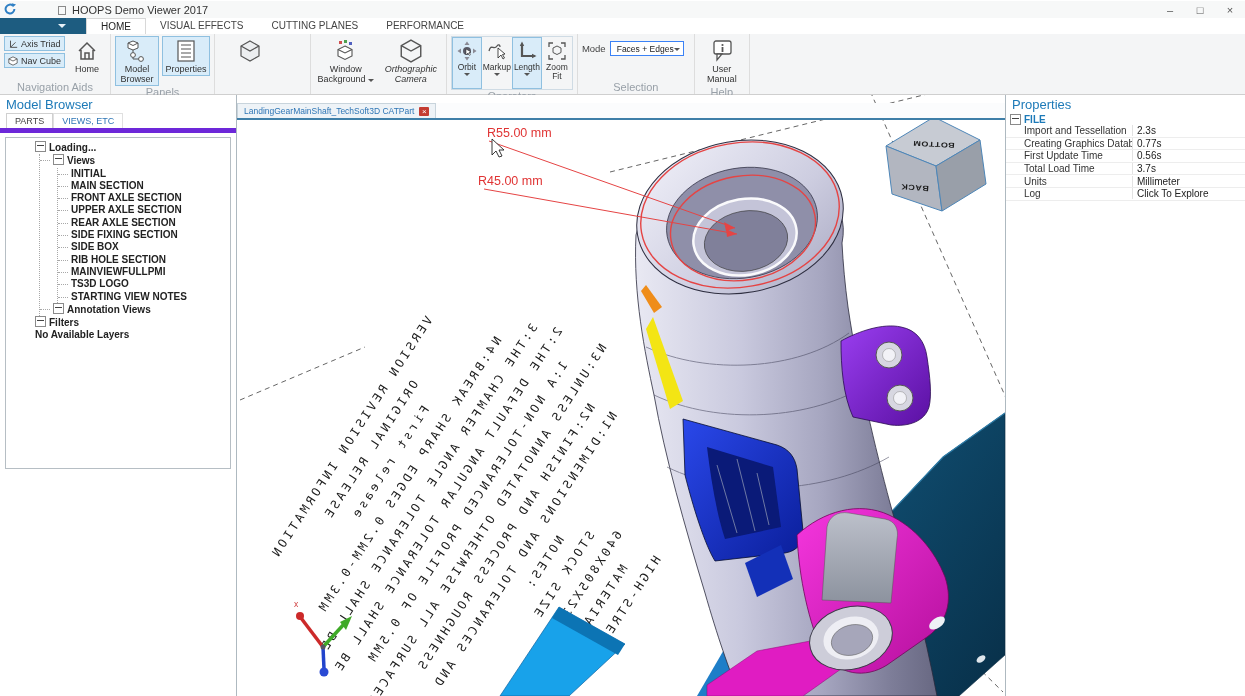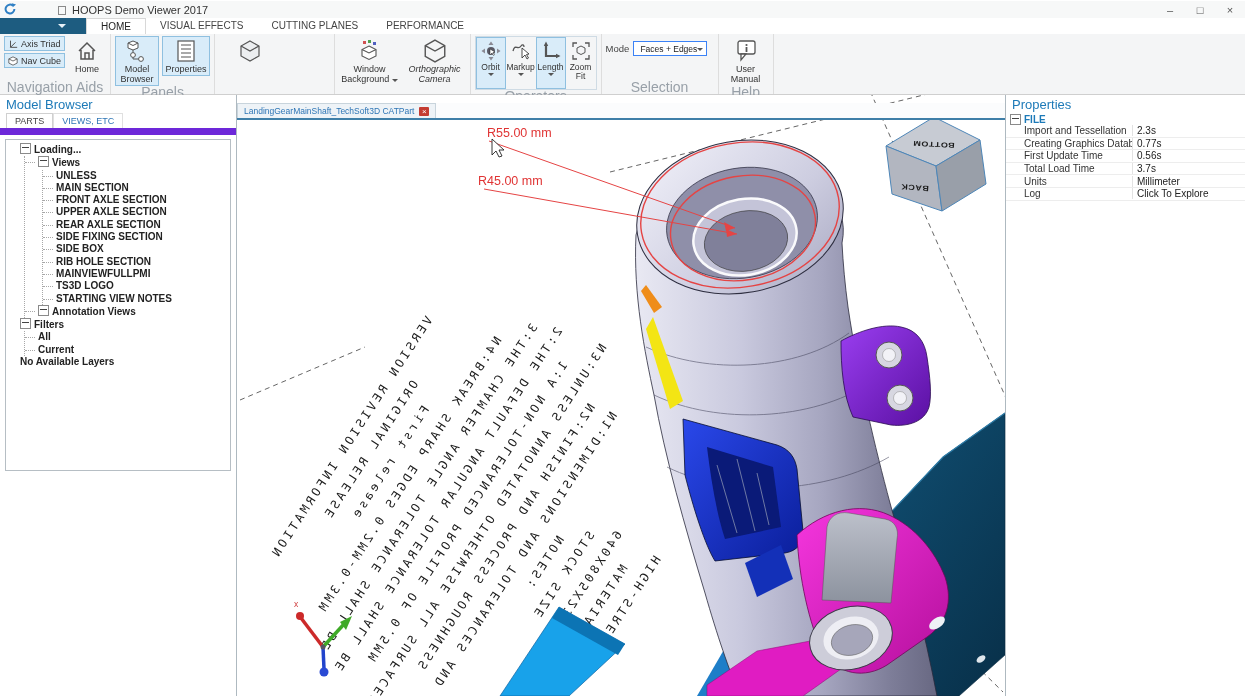--- a/index.html
+++ b/index.html
@@ -23,21 +23,21 @@
   .file-caret{width:0;height:0;border-left:4px solid transparent;border-right:4px solid transparent;
               border-top:4px solid #e8f2f8;}
   .rtab{padding:0 14px;font-size:10px;line-height:15px;color:#444;}
   .rtab.active{background:#fff;border:1px solid #d8d8d8;border-bottom:none;color:#222;}
 
   
   .ribbon{position:absolute;top:34px;left:0;width:1245px;height:61px;background:#f4f5f6;
           border-bottom:1px solid #cfcfcf;display:flex;box-sizing:border-box;}
   .rgroup{display:flex;flex-direction:column;border-right:1px solid #dddddd;padding:2px 4px 0 4px;}
   .rgroup-content{flex:1;display:flex;align-items:flex-start;gap:3px;}
-  .rgroup-label{font-size:14px;color:#98a0a8;text-align:center;height:13px;line-height:13px;white-space:nowrap;}
+  .rgroup-label{font-size:11px;color:#98a0a8;text-align:center;height:13px;line-height:13px;white-space:nowrap;}
   .bigbtn{width:52px;display:flex;flex-direction:column;align-items:center;font-size:9px;color:#333;
           text-align:center;line-height:10px;padding:1px 1px;border:1px solid transparent;}
   .bigbtn .ic{height:26px;display:flex;align-items:center;justify-content:center;}
   .bigbtn.active{background:#d9ecf9;border:1px solid #8fc0e0;}
   .smallcol{display:flex;flex-direction:column;}
   .smallbtn{display:flex;align-items:center;gap:3px;font-size:9px;background:#d9ecf9;
             border:1px solid #8fc0e0;padding:0 3px;height:13px;margin-bottom:2px;white-space:nowrap;color:#333;}
   .caret{width:0;height:0;border-left:3px solid transparent;border-right:3px solid transparent;
          border-top:3px solid #555;display:inline-block;margin-top:1px;}
   .opbox{border:1px solid #cfdbe4;display:flex;align-items:stretch;height:52px;}
@@ -51,24 +51,24 @@
 
   
   .main{position:absolute;top:95px;left:0;width:1245px;height:601px;display:flex;}
   .left-panel{width:237px;background:#fff;border-right:1px solid #aeb9c0;box-sizing:border-box;}
   .viewport{width:768px;position:relative;background:#fff;overflow:hidden;}
   .right-panel{width:240px;background:#fff;border-left:1px solid #aeb9c0;box-sizing:border-box;}
 
   .panel-h{font-size:13px;color:#1d7ab8;padding:2px 6px 1px 6px;}
 
   
-  .ptabs{display:flex;padding-left:6px;border-bottom:7px solid #6d28d9;height:15px;font-size:9px;}
+  .ptabs{display:flex;padding-left:6px;border-bottom:5px solid #6d28d9;height:15px;font-size:9px;}
   .ptab{padding:0 8px;line-height:14px;color:#444;border:1px solid #d0d0d0;border-bottom:none;background:#fff;}
   .ptab.alt{color:#2e75b5;border-color:#e0e0e0;}
-  .treebox{margin:4px 5px;border:1px solid #b6bec4;padding:3px 1px;height:332px;overflow:hidden;box-sizing:border-box;}
+  .treebox{margin:4px 5px;border:1px solid #b6bec4;padding:3px 16px;height:332px;overflow:hidden;box-sizing:border-box;}
   .tree{font-size:10px;color:#222;line-height:12.3px;}
   .tree ul{list-style:none;margin:0;padding-left:13px;}
   .tree ul.sub{border-left:1px dotted #a8a8a8;margin-left:4px;}
   .tree li{position:relative;white-space:nowrap;}
   .tree ul.sub>li::before{content:"";position:absolute;left:-13px;top:6px;width:10px;border-top:1px dotted #a8a8a8;}
   .tree .parent{font-weight:bold;}
   .exp{display:inline-block;width:9px;height:9px;border:1px solid #8a8a8a;background:#fff;
        position:relative;margin-right:3px;vertical-align:-1px;}
   .exp::after{content:"";position:absolute;left:1px;right:1px;top:3px;height:1px;background:#444;}
 
@@ -314,42 +314,38 @@
       <span class="ptab">PARTS</span>
       <span class="ptab alt">VIEWS, ETC</span>
     </div>
     <div class="treebox">
       <div class="tree">
         <ul>
           <li class="parent"><span class="exp"></span><span>Loading...</span>
             <ul class="sub">
               <li class="parent"><span class="exp"></span><span>Views</span>
                 <ul class="sub">
-                  <li>UNLESS</li>
+                  <li>INITIAL</li>
                   <li>MAIN SECTION</li>
                   <li>FRONT AXLE SECTION</li>
                   <li>UPPER AXLE SECTION</li>
                   <li>REAR AXLE SECTION</li>
                   <li>SIDE FIXING SECTION</li>
                   <li>SIDE BOX</li>
                   <li>RIB HOLE SECTION</li>
                   <li>MAINVIEWFULLPMI</li>
                   <li>TS3D LOGO</li>
                   <li>STARTING VIEW NOTES</li>
                 </ul>
               </li>
               <li class="parent"><span class="exp"></span><span>Annotation Views</span>
               </li>
             </ul>
           </li>
           <li class="parent"><span class="exp"></span><span>Filters</span>
-            <ul class="sub">
-              <li>All</li>
-              <li>Current</li>
-            </ul>
           </li>
           <li class="parent" style="list-style:none;"><span>No Available Layers</span></li>
         </ul>
       </div>
     </div>
   </div>
 
   <div class="viewport">
     <div class="vtabs">
       <span class="vtab">

